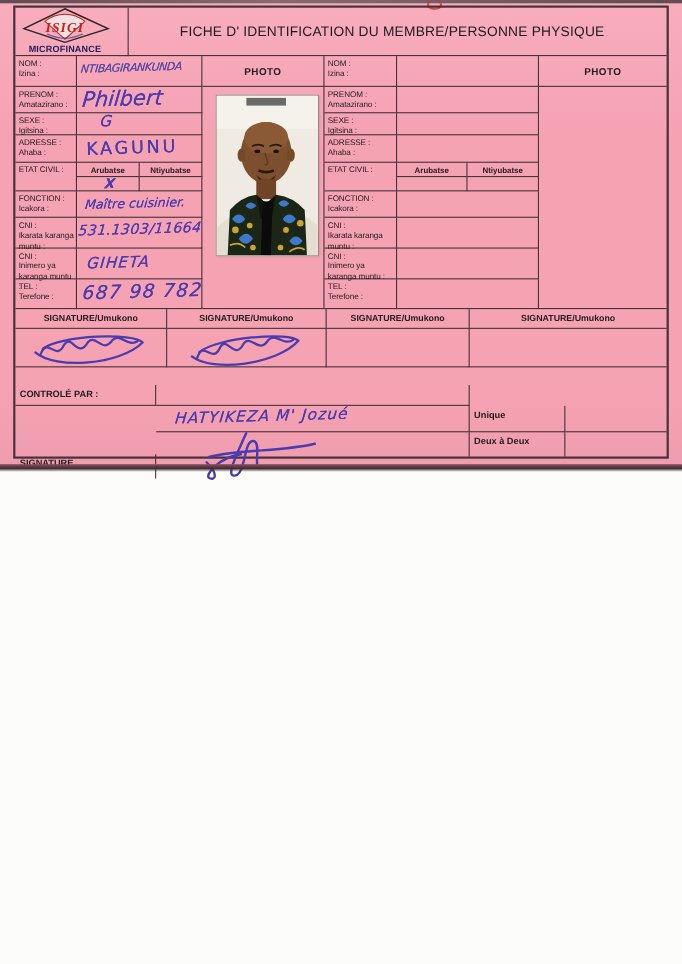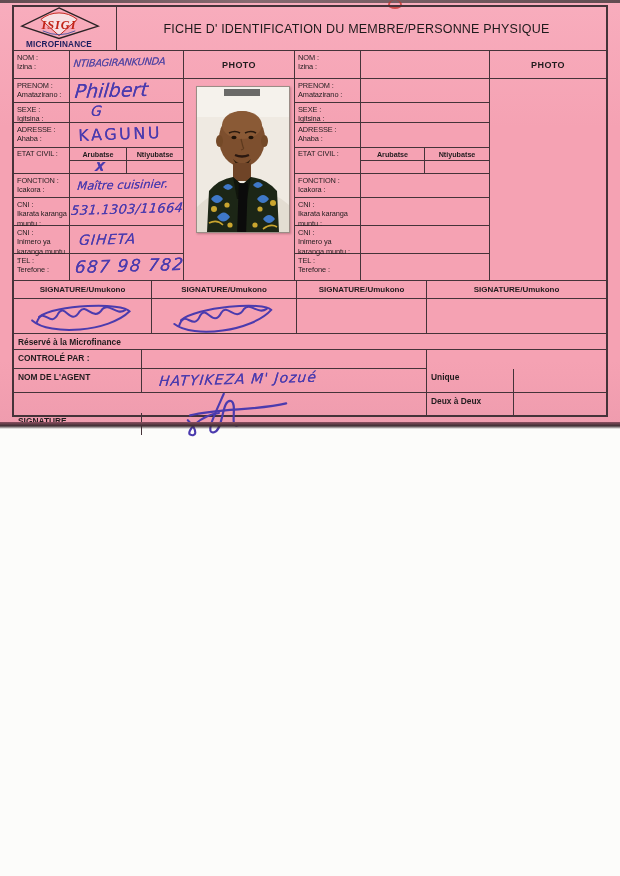--- a/index.html
+++ b/index.html
@@ -258,26 +258,24 @@
       <svg width="120" height="34" viewBox="0 0 96 30" style="position:absolute;left:12px;top:2px;transform:rotate(-3deg)">
         <g stroke="#4b3bae" stroke-width="1.8" fill="none" stroke-linecap="round">
           <path d="M8,20 C14,4 20,26 27,12 C33,2 38,24 46,10 C52,2 58,20 66,8 C72,2 78,14 86,9"></path>
           <path d="M4,18 C20,32 72,28 90,10 C84,2 24,4 10,15"></path>
         </g>
       </svg>
     </div>
     <div class="cell" style="left:283px;top:292px;width:130px;height:35px"></div>
     <div class="cell noR" style="left:413px;top:292px;width:179px;height:35px"></div>
 
-    <div class="cell foot-lbl noR" style="left:0;top:327px;width:592px;height:16px">Réservé à la Microfinance</div>
 
     <div class="cell foot-lbl" style="left:0;top:343px;width:128px;height:19px">CONTROLÉ PAR :</div>
     <div class="cell" style="left:128px;top:343px;width:285px;height:19px"></div>
 
-    <div class="cell foot-lbl" style="left:0;top:362px;width:128px;height:24px">NOM DE L'AGENT</div>
     <div class="cell" style="left:128px;top:362px;width:285px;height:24px">
       <span class="ink ink-agent">HATYIKEZA M' Jozué</span>
       </div>
     <div class="cell foot-lbl" style="left:413px;top:362px;width:87px;height:24px">Unique</div>
     <div class="cell noR" style="left:500px;top:362px;width:92px;height:24px"></div>
 
     <div class="cell foot-lbl noB" style="left:0;top:406px;width:128px;height:22px">SIGNATURE</div>
     <div class="cell noB" style="left:128px;top:386px;width:285px;height:22px">
       <svg width="110" height="48" viewBox="0 0 90 40" style="position:absolute;left:40px;top:-4px">
         <g stroke="#4b3bae" stroke-width="1.8" fill="none" stroke-linecap="round">

